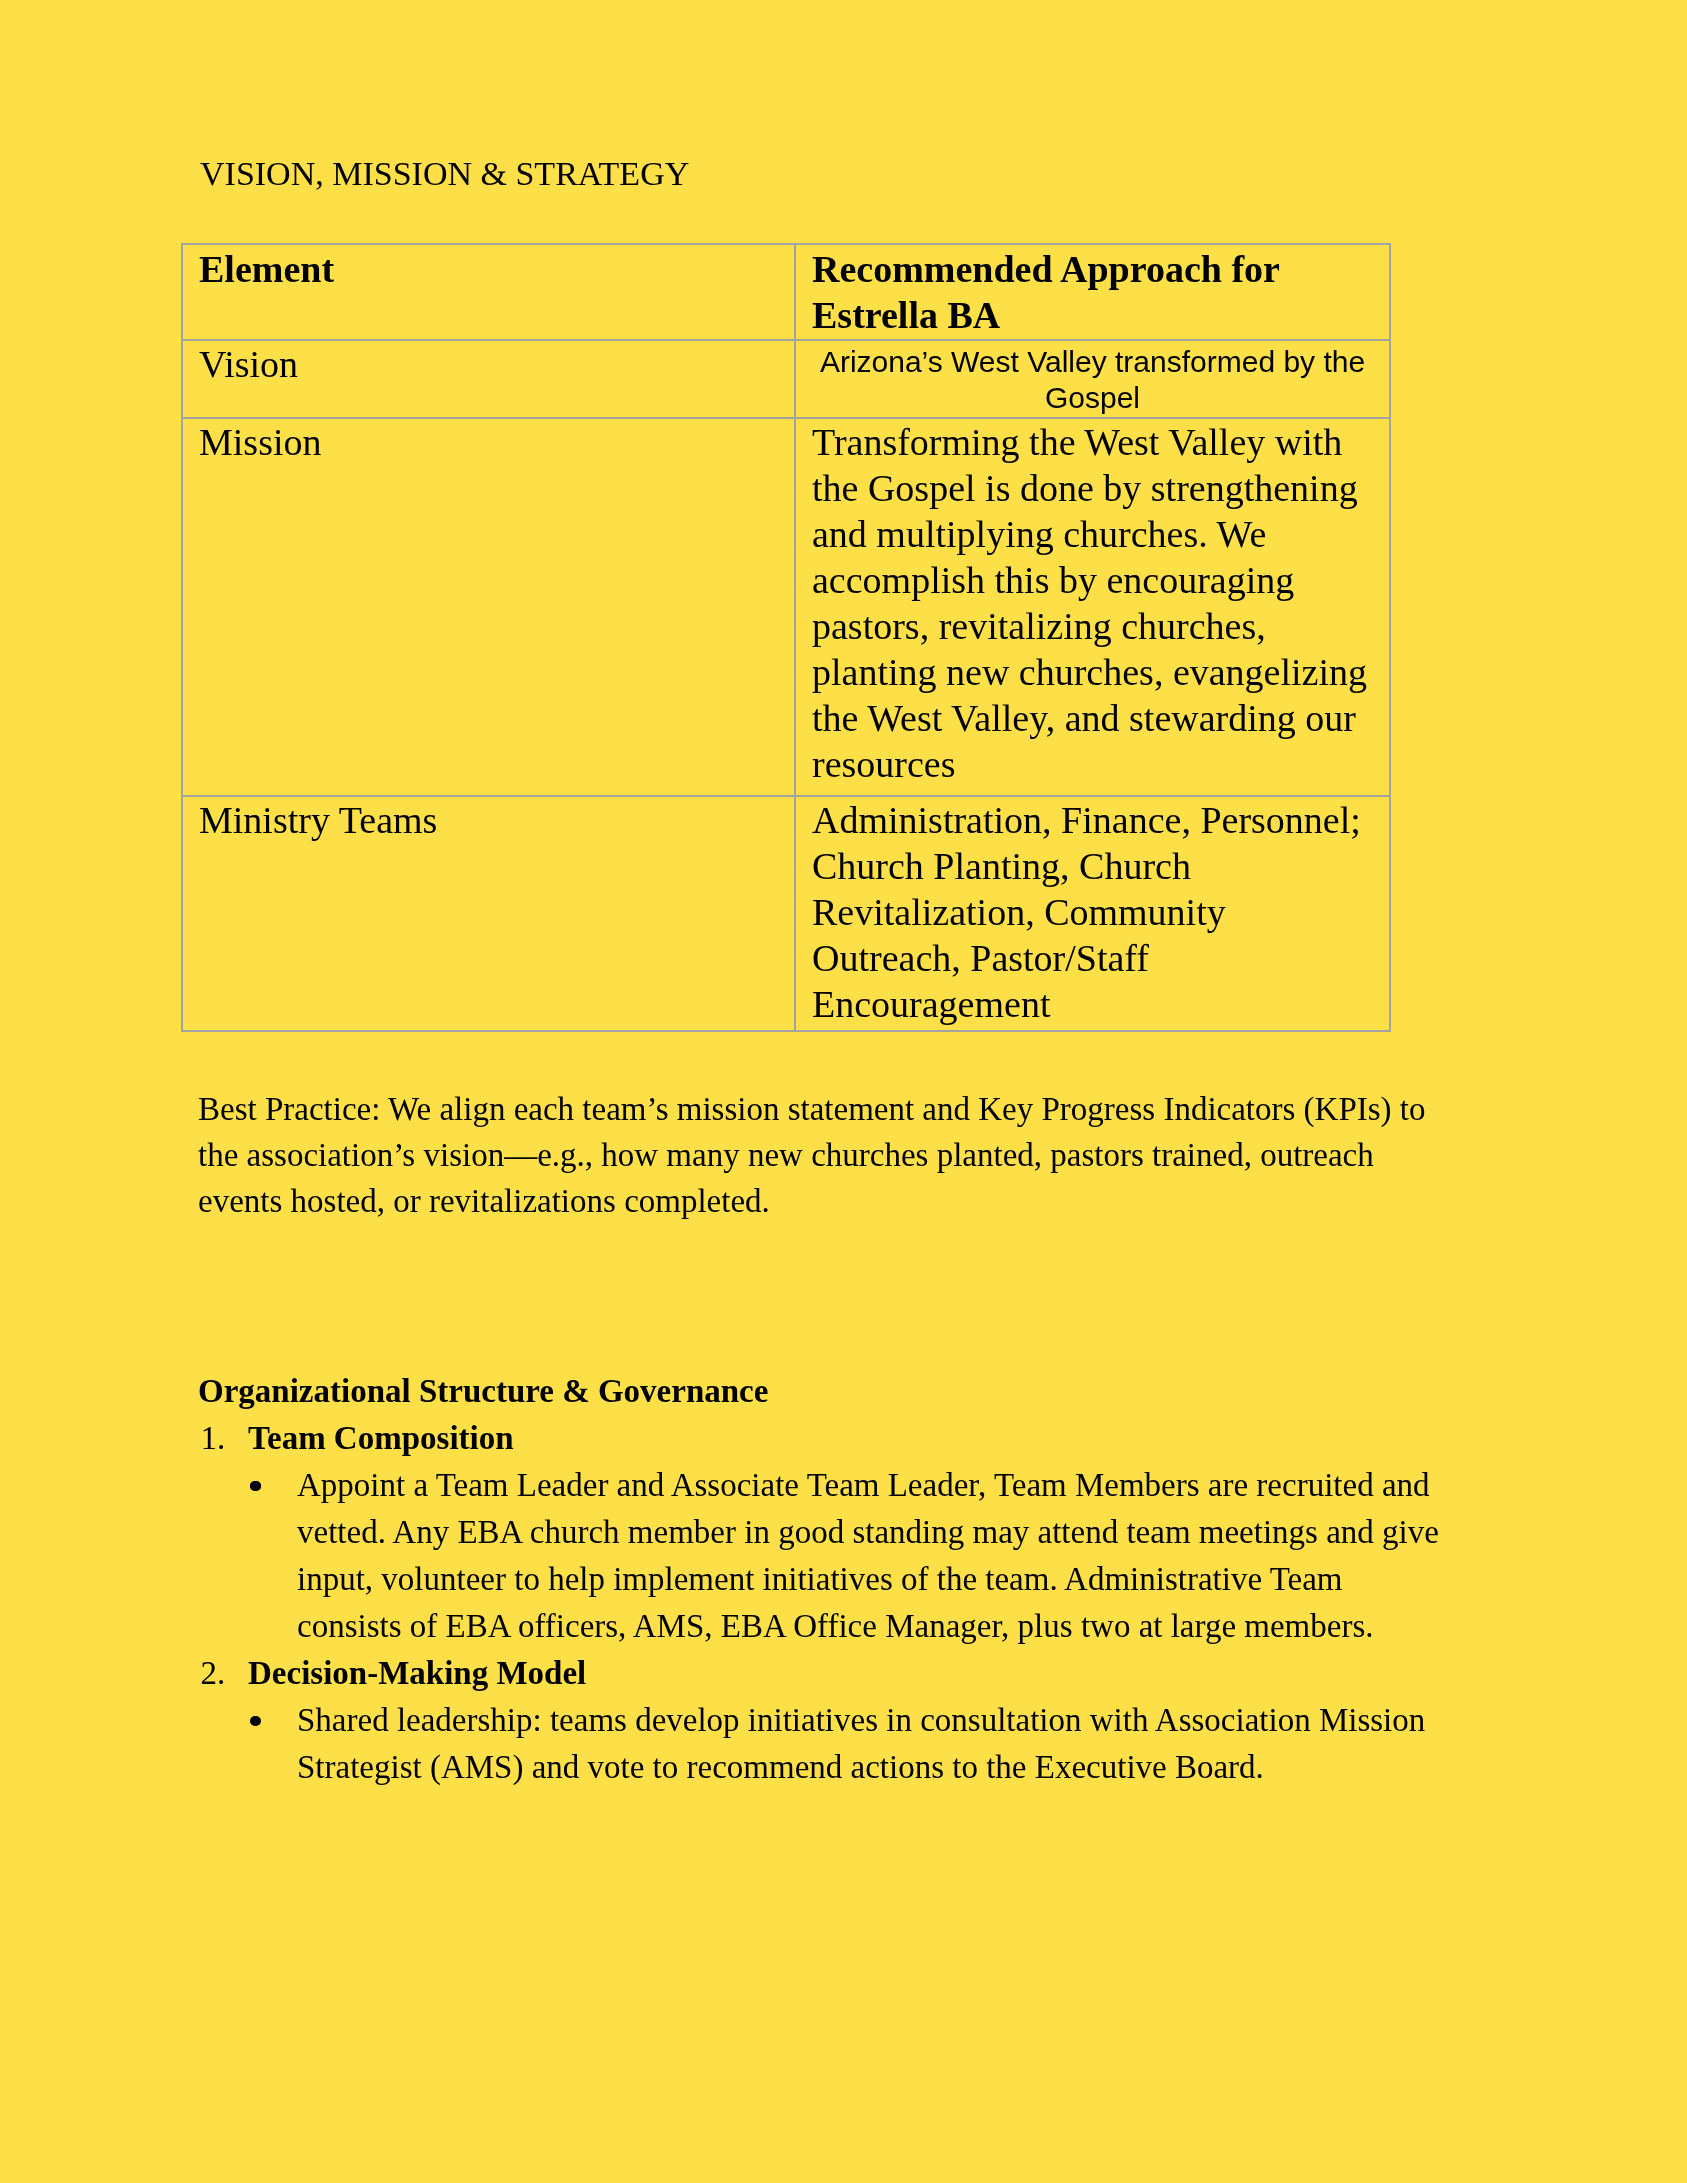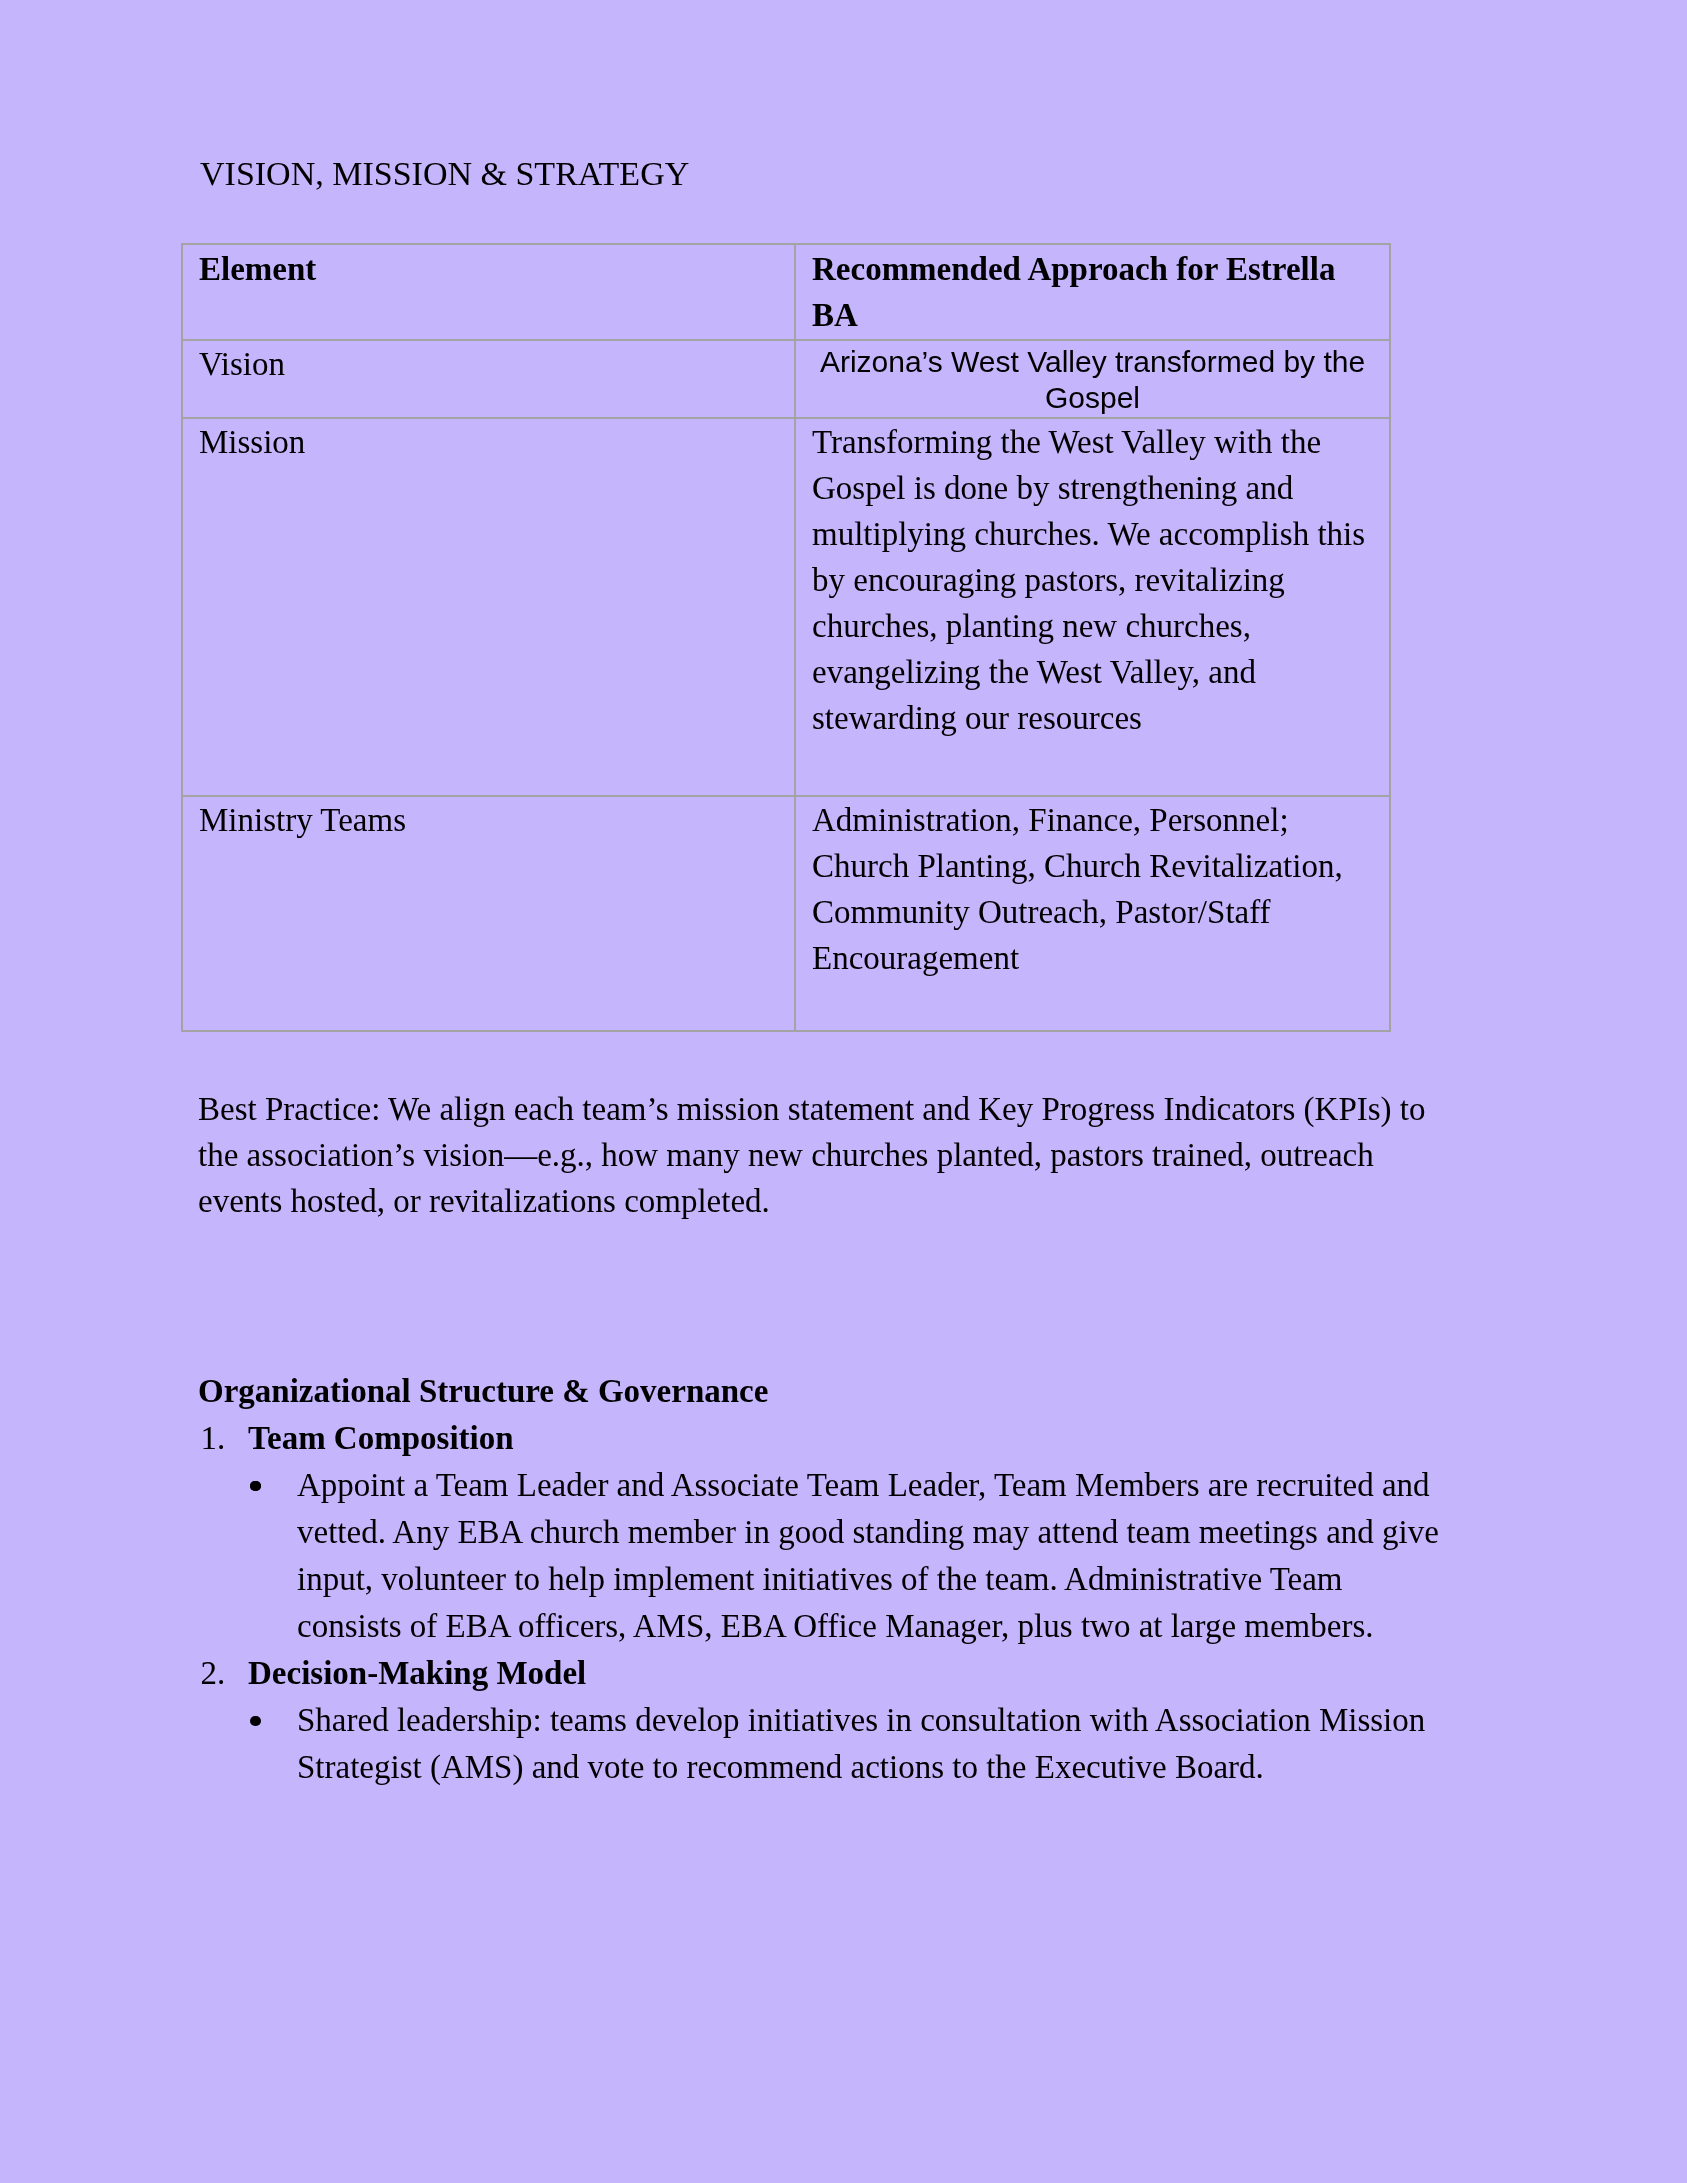--- a/index.html
+++ b/index.html
@@ -1,24 +1,24 @@
 <!DOCTYPE html>
 <html style="font-size:10.6px"><head>
   <meta charset="utf-8">
   <style>
     html, body { margin: 0; padding: 0; background: #ffffff; }
     body { width: 1687px; height: 2183px; position: relative; overflow: hidden;
            font-family: "Liberation Serif", "DejaVu Serif", serif; color: #000; }
-    .page { position: absolute; left: 0; top: 0; width: 1687px; height: 2183px; background: #c4b5fd; }
+    .page { position: absolute; left: 0; top: 0; width: 1687px; height: 2183px; background: #fde047; }
     .serif { font-family: "Liberation Serif", "DejaVu Serif", serif; }
     .sans  { font-family: "Liberation Sans", "DejaVu Sans", sans-serif; text-align: center; }
     .title { position: absolute; left: 200px; top: 151px; font-size: 34px; line-height: 46px; white-space: nowrap; }
 
     .vm-table { position: absolute; left: 181px; top: 243px; width: 1208px; border-collapse: collapse; table-layout: fixed; }
-    .vm-table td { border: 2.6px solid #a3a3a3; vertical-align: top; padding: 0 16px 0 16px; font-size: 33px; line-height: 46px; }
+    .vm-table td { border: 2.6px solid #a3a3a3; vertical-align: top; padding: 0 16px 0 16px; font-size: 38px; line-height: 46px; }
     .vm-table col.c1 { width: 613px; }
     .vm-table col.c2 { width: 595px; }
     .vm-table tr.r-head td { height: 93px; padding-top: 1.3px; }
     .vm-table tr.r-vision td { height: 73px; margin-left: 38px; }
     .vm-table tr.r-mission td { height: 376px; }
     .vm-table tr.r-ministry td { height: 233px; margin-top: 44px; }
     .vm-table .hdr { font-weight: bold; }
     .vm-table .vision-val { font-size: 30px; line-height: 36px; padding-top: 2.6px; }
 
     .para { position: absolute; left: 198px; top: 1086px; width: 1244px; font-size: 33px; line-height: 46px; }

